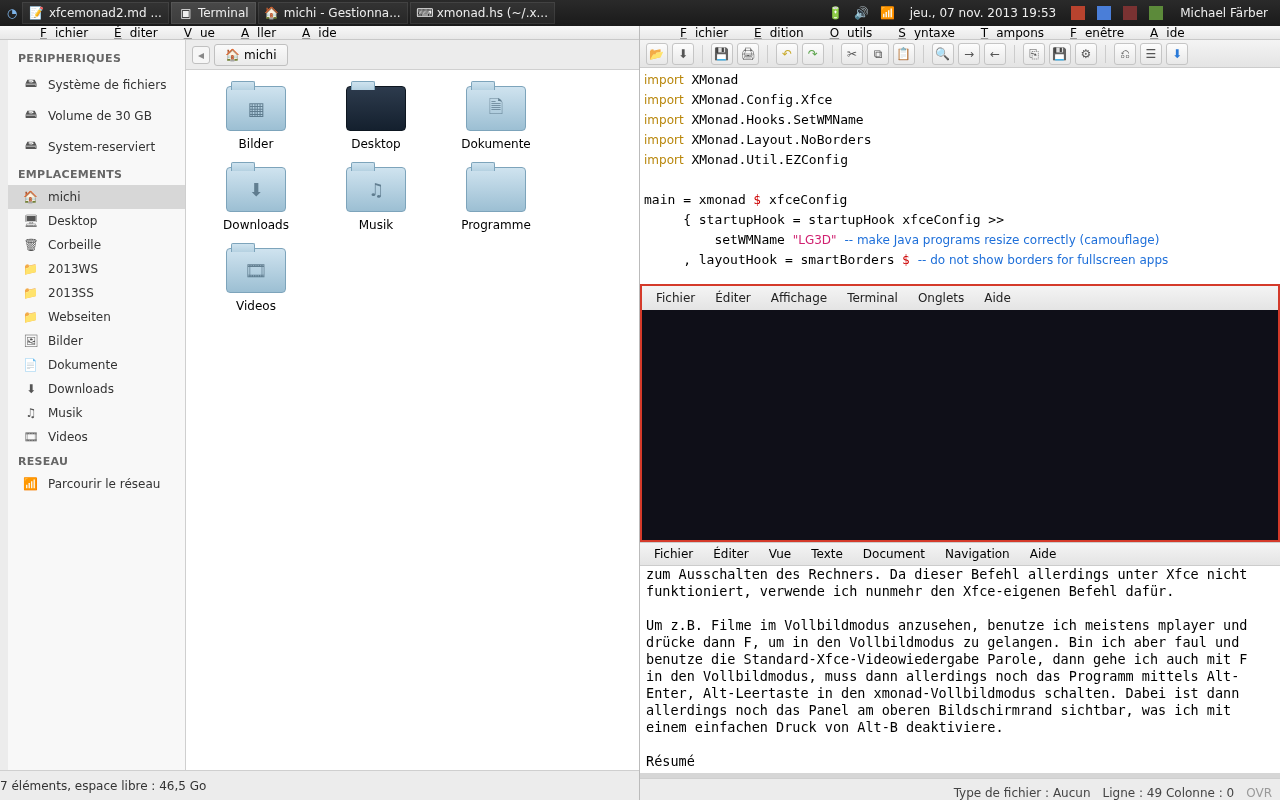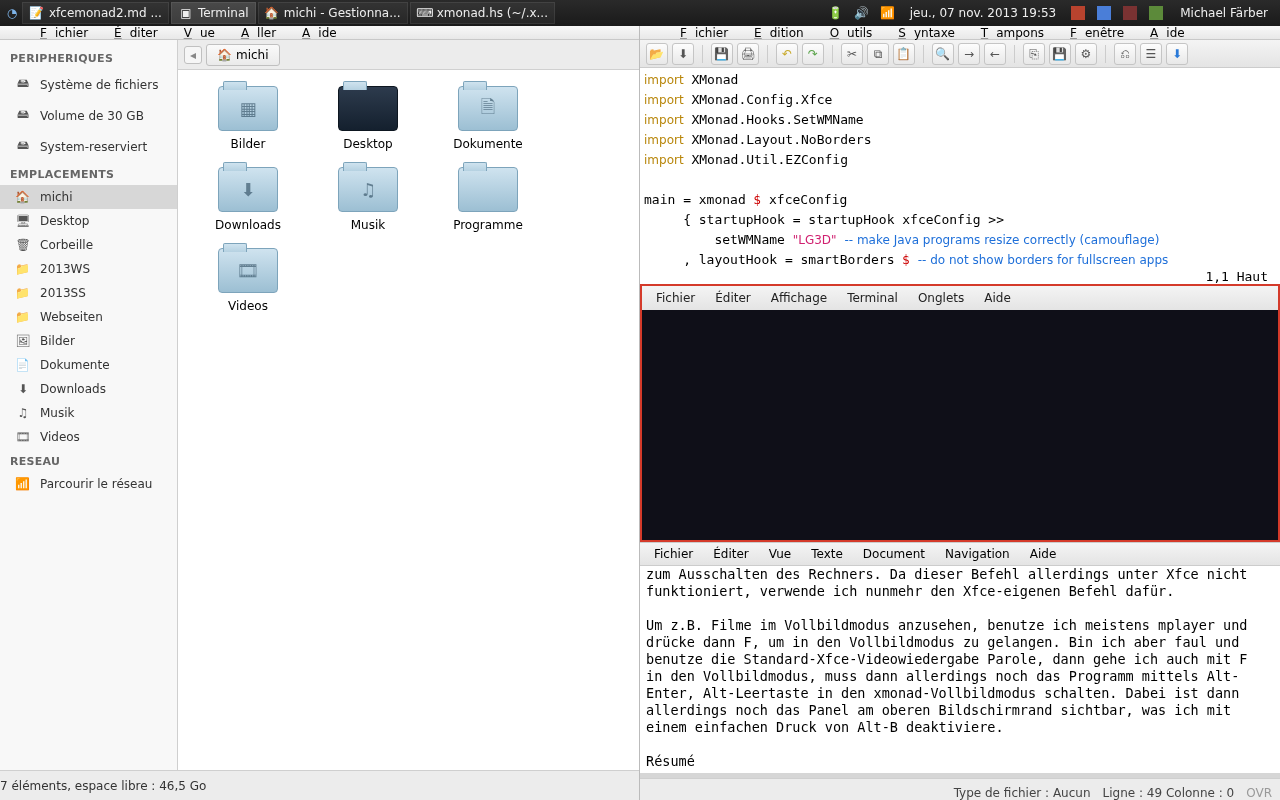--- a/index.html
+++ b/index.html
@@ -15,21 +15,21 @@
 .colorbox { width: 14px; height: 14px; }
 .user { padding: 0 8px; }
 
 .workspace { display: flex; height: 774px; }
 .left { width: 640px; display: flex; flex-direction: column; background: #ececec; border-right: 1px solid #bbb; }
 .right { width: 640px; display: flex; flex-direction: column; }
 
 .menubar { height: 14px; background: linear-gradient(#f8f8f8,#e8e8e8); border-bottom: 1px solid #c8c8c8; display: flex; align-items: center; padding: 0 24px; gap: 2px; }
 .menubar span { padding: 3px 8px; }
 
-.fm-body { flex: 1; display: flex; }
+.fm-body { flex: 1; display: flex; padding-left: 8px; }
 .sidebar { width: 178px; background: #f8f8f8; border-right: 1px solid #cfcfcf; padding: 6px 0; overflow-y: auto; }
 .sb-group { color: #666; font-weight: bold; padding: 6px 10px 4px; letter-spacing: .3px; font-size: 11px; }
 .sb-item { display: flex; align-items: center; gap: 8px; padding: 5px 10px 5px 14px; color: #333; }
 .sb-item.selected { background: #d7d7d7; }
 .sb-ico { width: 18px; text-align: center; color: #555; }
 
 .fm-main { flex: 1; display: flex; flex-direction: column; background: #fff; }
 .pathbar { height: 30px; display: flex; align-items: center; padding: 0 6px; gap: 4px; background: #ececec; border-bottom: 1px solid #d0d0d0; }
 .path-arrow { width: 18px; height: 18px; border: 1px solid #c0c0c0; background: #f6f6f6; border-radius: 3px; display: flex; align-items: center; justify-content: center; color: #888; }
 .path-btn { padding: 3px 10px; border: 1px solid #c0c0c0; background: linear-gradient(#fafafa,#eaeaea); border-radius: 3px; display: flex; align-items: center; gap: 4px; }
@@ -295,21 +295,20 @@
 <span class="kw">import</span> XMonad.Config.Xfce
 <span class="kw">import</span> XMonad.Hooks.SetWMName
 <span class="kw">import</span> XMonad.Layout.NoBorders
 <span class="kw">import</span> XMonad.Util.EZConfig
 
 main = xmonad <span class="err">$</span> xfceConfig
      { startupHook = startupHook xfceConfig &gt;&gt;
          setWMName <span class="str">"LG3D"</span> <span class="cm">-- make Java programs resize correctly (camouflage)</span>
      , layoutHook = smartBorders <span class="err">$</span> <span class="cm">-- do not show borders for fullscreen apps</span>
 </div>
-      <div class="code-status">1,1           Haut</div>
     </div>
 
     <div class="term-wrap">
       <div class="term-menu" id="tm-menus">
           <span>Fichier</span>
           <span>Éditer</span>
           <span>Affichage</span>
           <span>Terminal</span>
           <span>Onglets</span>
           <span>Aide</span>

